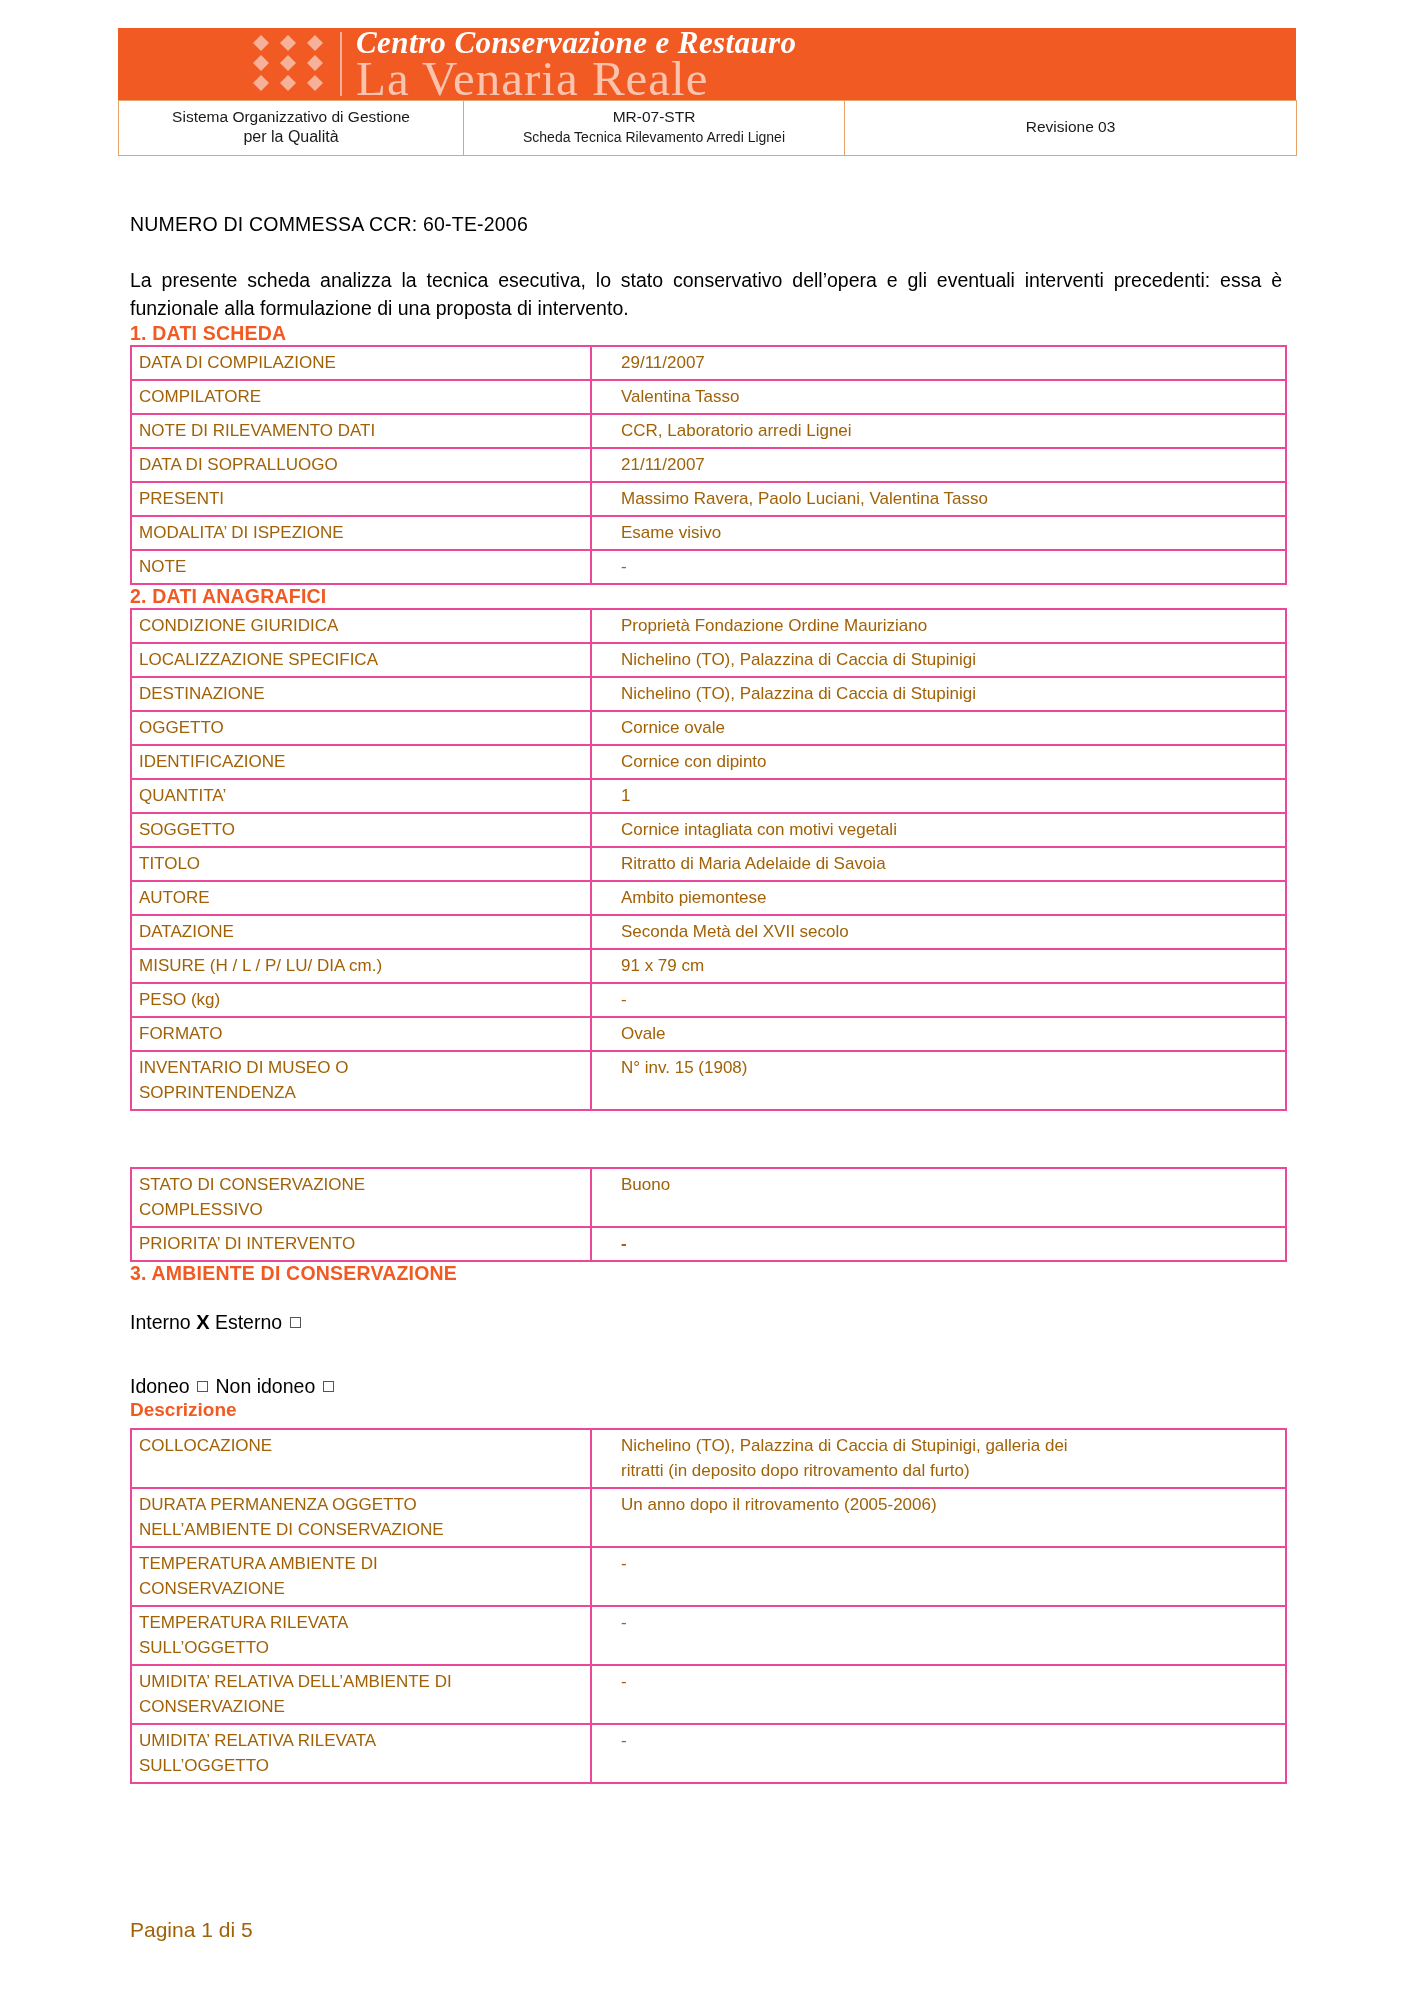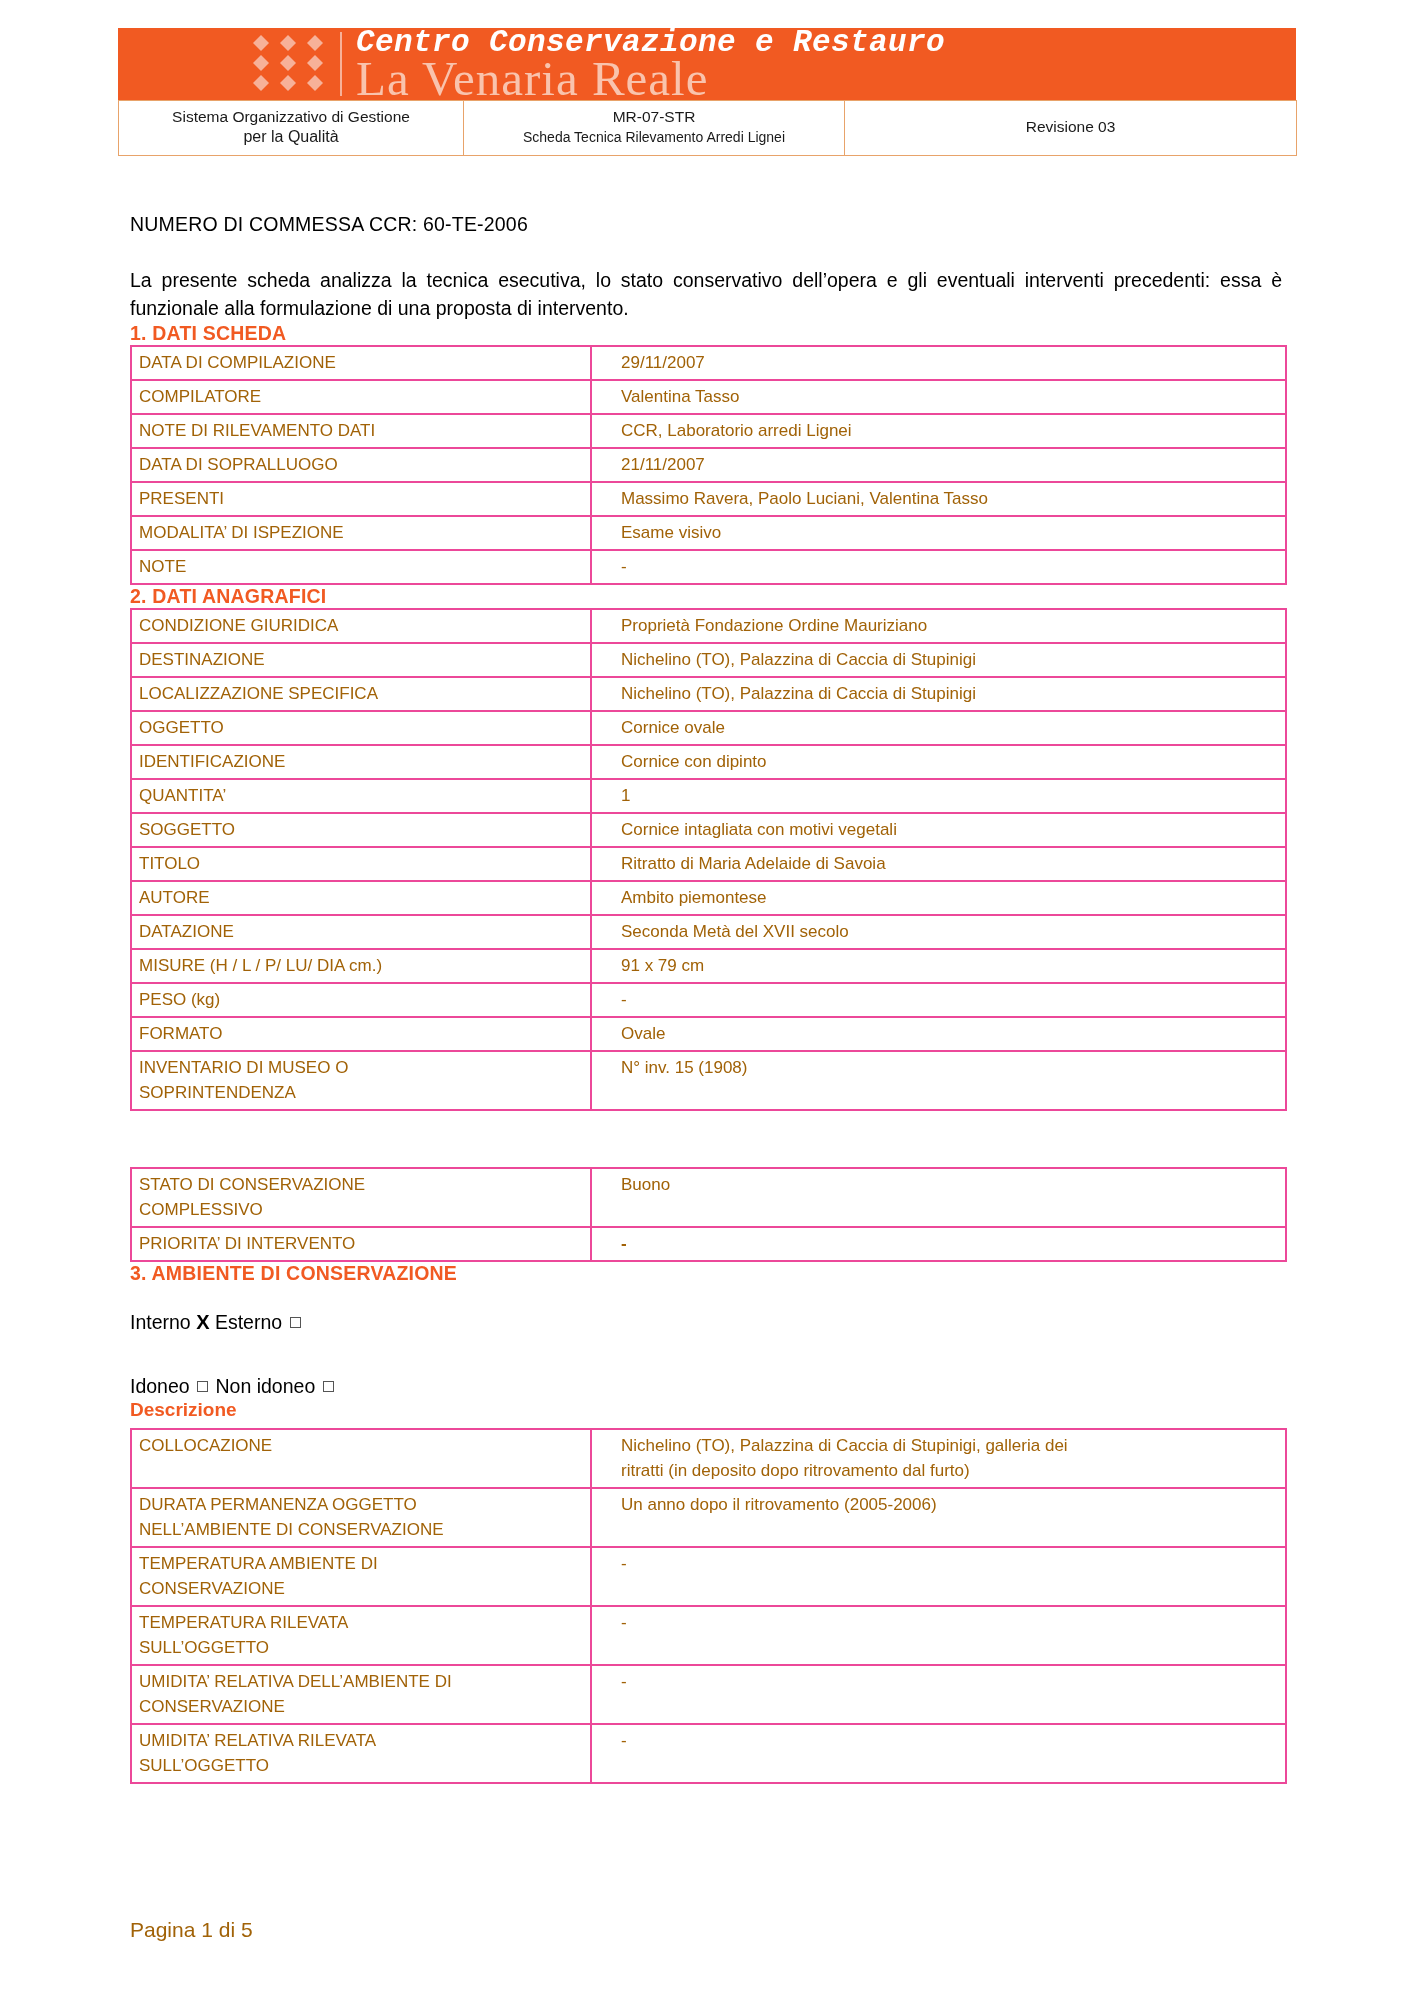--- a/index.html
+++ b/index.html
@@ -39,21 +39,21 @@
     left: 222px; top: 4px;
     width: 2px; height: 64px;
     background: #f7b199;
   }
   .lh-title-wrap {
     position: absolute;
     left: 238px; top: -2px;
     width: 900px; height: 76px;
   }
   .lh-line1 {
-    font-family: Liberation Mono, monospace;
+    font-family: Liberation Serif, serif;
     font-style: italic;
     font-weight: bold;
     font-size: 31px;
     color: #ffffff;
     letter-spacing: 0.4px;
     line-height: 34px;
     white-space: nowrap;
   }
   .lh-line2 {
     font-family: "Liberation Serif", serif;
@@ -249,25 +249,25 @@
       </table>
 
     <h2 class="sect sect-gap-2">2.  DATI ANAGRAFICI</h2>
     <table class="data">
       <tbody>
           <tr>
         <td class="k">CONDIZIONE GIURIDICA</td>
         <td class="v">Proprietà Fondazione Ordine Mauriziano</td>
       </tr>
       <tr>
+        <td class="k">LOCALIZZAZIONE SPECIFICA</td>
+        <td class="v">Nichelino (TO), Palazzina di Caccia di Stupinigi</td>
+      </tr>
+      <tr>
         <td class="k">DESTINAZIONE</td>
-        <td class="v">Nichelino (TO), Palazzina di Caccia di Stupinigi</td>
-      </tr>
-      <tr>
-        <td class="k">LOCALIZZAZIONE SPECIFICA</td>
         <td class="v">Nichelino (TO), Palazzina di Caccia di Stupinigi</td>
       </tr>
       <tr>
         <td class="k">OGGETTO</td>
         <td class="v">Cornice ovale</td>
       </tr>
       <tr>
         <td class="k">IDENTIFICAZIONE</td>
         <td class="v">Cornice con dipinto</td>
       </tr>

